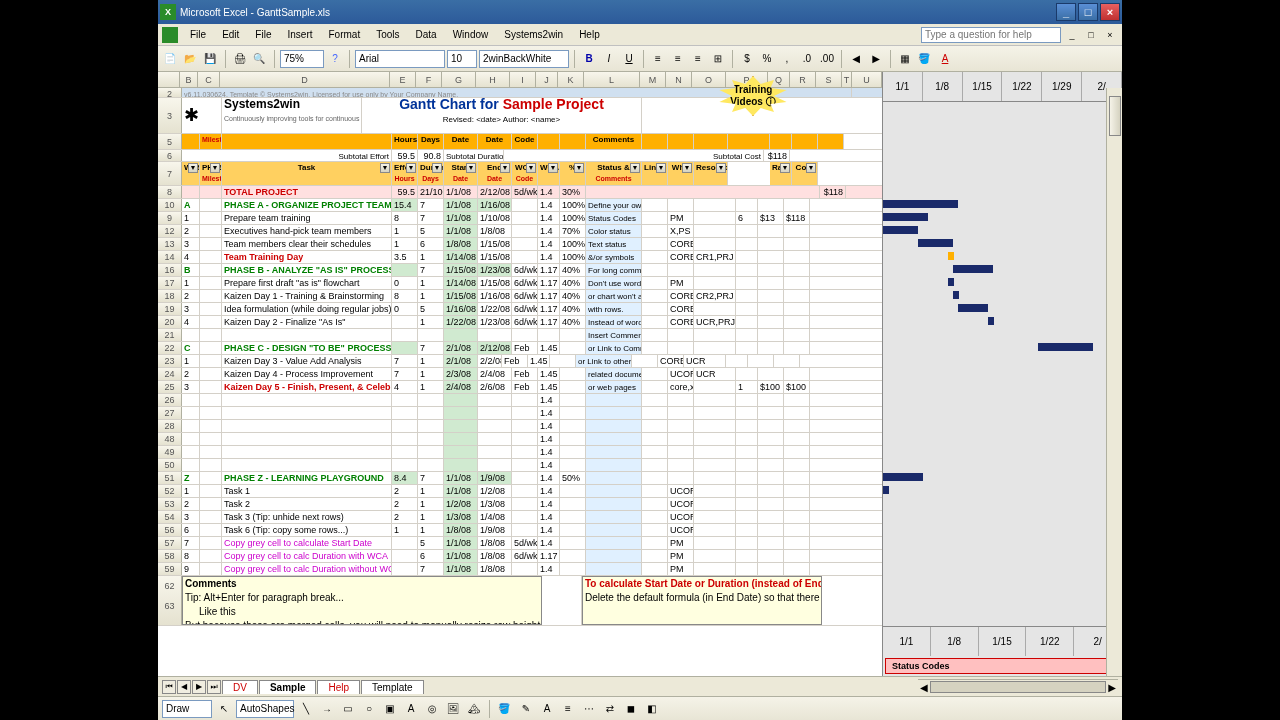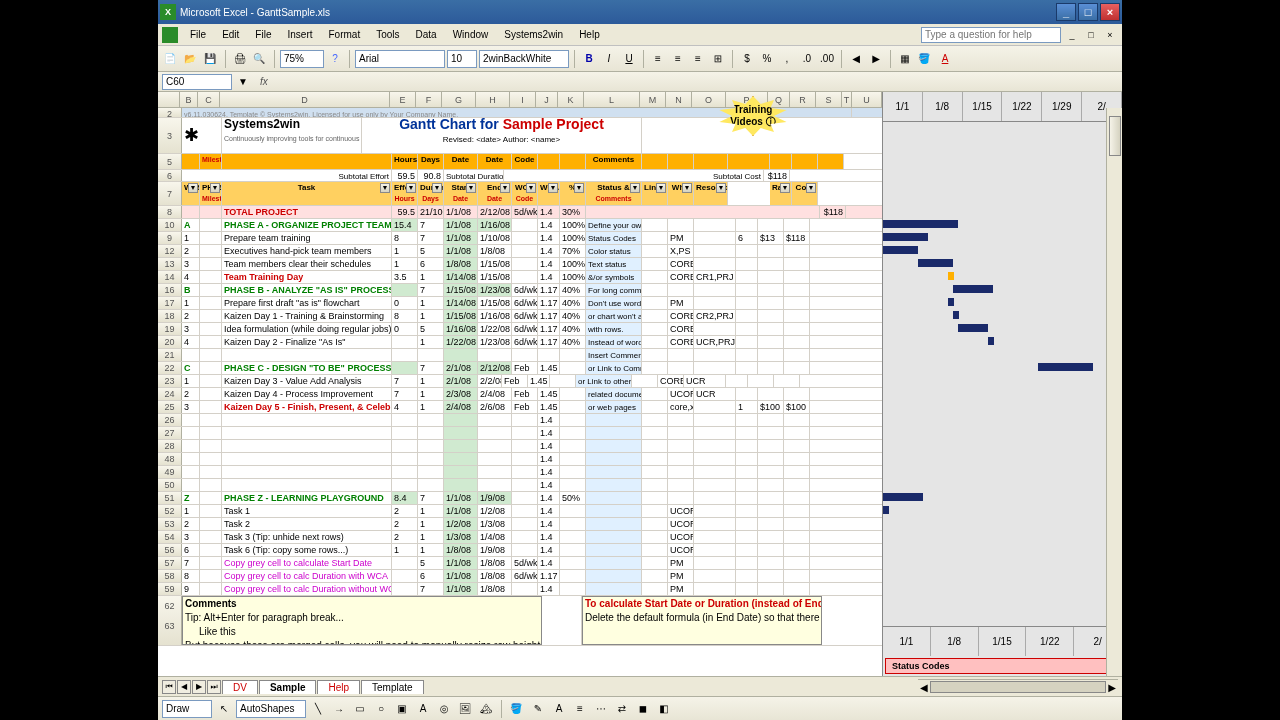--- a/index.html
+++ b/index.html
@@ -119,25 +119,20 @@
   <div class="tb">.00</div>
   <div class="tsep"></div>
   <div class="tb">◀</div>
   <div class="tb">▶</div>
   <div class="tsep"></div>
   <div class="tb">▦</div>
   <div class="tb">🪣</div>
   <div class="tb" style="color:#c00;text-decoration:underline">A</div>
  </div>
 
- <div class="namebox">
-  <div class="nb">C60</div>
-  <span style="margin:0 6px">▼</span>
-  <span class="fx">fx</span>
- </div>
 
  <div class="ws">
   <div class="sheet">
    <div class="colhdrs">
     <div class="rh"></div>
     <div id="chs" style="display: flex;">
             <div class="ch" style="width: 18px;">B</div>
             <div class="ch" style="width: 22px;">C</div>
             <div class="ch" style="width: 170px;">D</div>
             <div class="ch" style="width: 26px;">E</div>
@@ -895,21 +890,21 @@
   <div class="hsb" style="width:200px">
    <span style="margin:0 2px">◀</span>
         <div style="flex:1;height:12px;background:#d5d2c0;border:1px solid #888"></div>
         <span style="margin:0 2px">▶</span>
   </div>
  </div>
 
  <div class="drawbar">
   <span class="tsel" style="width:50px">Draw</span>
   <div class="tb">↖</div>
-  <span class="tsel" style="width:70px">AutoShapes</span>
+  <span class="tsel" style="width:58px">AutoShapes</span>
   <div class="tb">╲</div>
   <div class="tb">→</div>
   <div class="tb">▭</div>
   <div class="tb">○</div>
   <div class="tb">▣</div>
   <div class="tb">A</div>
   <div class="tb">◎</div>
   <div class="tb">🖼</div>
   <div class="tb">🏔</div>
   <div class="tsep"></div>

